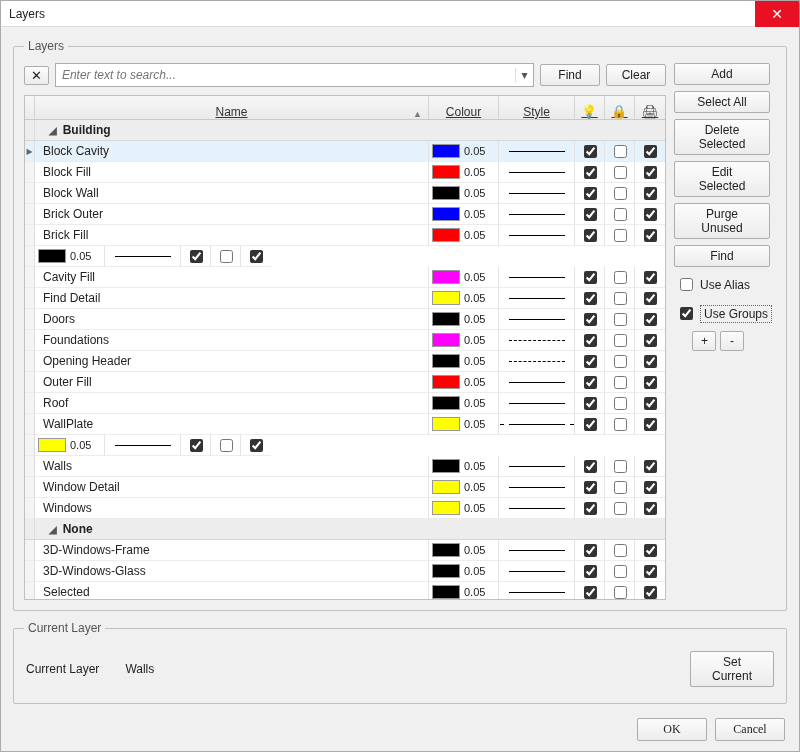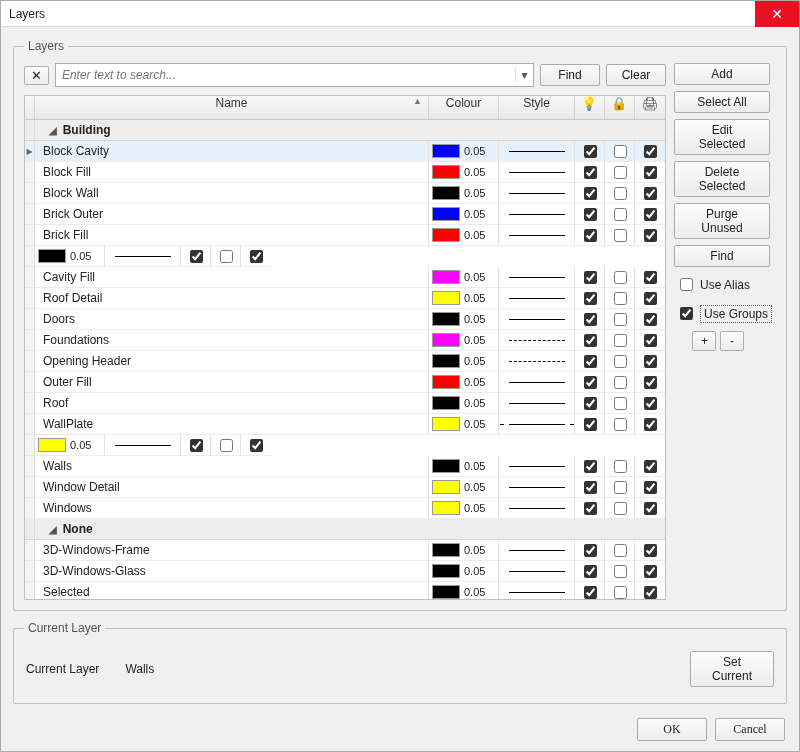--- a/index.html
+++ b/index.html
@@ -125,25 +125,26 @@
   .grid-head {
     display: flex;
     background: linear-gradient(#f7f7f7,#eaeaea);
     border-bottom: 1px solid #c9c9c9;
     height: 24px;
     align-items: stretch;
   }
   .grid-head .hcell {
     border-right: 1px solid #d4d4d4;
     display: flex;
-    align-items: flex-start;
+    align-items: flex-end;
     justify-content: center;
     font-size: 12px;
     color: #333;
     position: relative;
+    text-decoration: underline;
   }
   .hcell.name { flex: 1; justify-content: center; }
   .hcell.name .sort { position: absolute; right: 6px; color: #777; font-size: 9px; }
   .col-gutter { width: 10px; }
   .col-colour { width: 70px; }
   .col-style  { width: 76px; }
   .col-ico    { width: 30px; }
 
   .grid-body { flex:1; overflow-y:auto; overflow-x:hidden; }
   .grow { display:flex; align-items:stretch; }
@@ -379,21 +380,21 @@
                   </div>
                   <div class="gcell cell-ico">
                     <input type="checkbox" class="chk" style="">
                   </div>
                   <div class="gcell cell-ico" style="border-right:none;">
                     <input type="checkbox" class="chk" checked="" style="">
                   </div>
                 </div>
                 <div class="grow">
                   <div class="gcell gutter"></div>
-                  <div class="gcell cell-name">Roof Detail</div>
+                  <div class="gcell cell-name">Find Detail</div>
                   <div class="gcell cell-colour">
                     <span class="swatch" style="background:#ffff00"></span>
                     <span class="thick">0.05</span>
                   </div>
                   <div class="gcell cell-style">
                     <span class="style-line"></span>
                   </div>
                   <div class="gcell cell-ico">
                     <input type="checkbox" class="chk" checked="" style="">
                   </div>
@@ -668,22 +669,22 @@
                   </div>
                 </div>
               </div>
           </div>
 
         </div>
 
         <div class="sidebar">
           <div class="btn side-btn">Add</div>
           <div class="btn side-btn">Select All</div>
+          <div class="btn side-btn">Delete Selected</div>
           <div class="btn side-btn">Edit Selected</div>
-          <div class="btn side-btn">Delete Selected</div>
           <div class="btn side-btn">Purge Unused</div>
           <div class="btn side-btn">Find</div>
           <div class="chk-row">
             <input type="checkbox" class="chk" style="">
             <span>Use Alias</span>
           </div>
           <div class="chk-row">
             <input type="checkbox" class="chk" checked="" style="">
             <span class="use-groups-box">Use Groups</span>
           </div>

